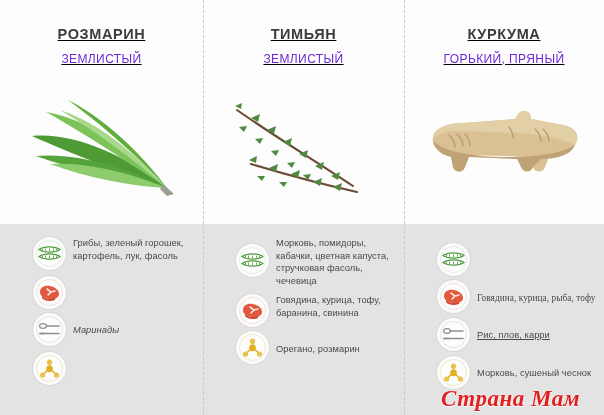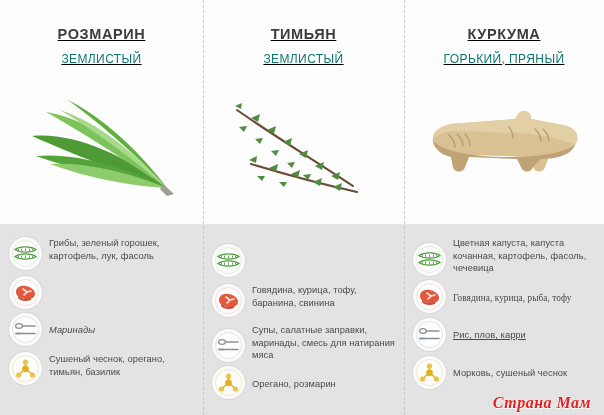--- a/index.html
+++ b/index.html
@@ -87,40 +87,41 @@
     font-size:14.5px;
     font-weight:700;
     color:#3c3c3c;
     letter-spacing:0.6px;
     text-align:center;
     line-height:1;
   }
   .subtitle{
     margin-top:11px;
     font-size:12px;
-    color:#0f766e;
+    color:#6d28d9;
     letter-spacing:0.4px;
     text-align:center;
     line-height:1;
   }
   .art{
     flex:1;
     width:100%;
     display:flex;
     align-items:center;
     justify-content:center;
   }
   .art svg{display:block;}
 
   .list{
     height:176px;
     box-sizing:border-box;
     padding:10px 8px 0 9px;
     display:flex;
     flex-direction:column;
+    margin-left:24px;
   }
   .row{
     display:flex;
     align-items:flex-start;
     margin-bottom:2px;
   }
   .badge{
     width:33px;height:33px;
     min-width:33px;
     border-radius:50%;
@@ -159,26 +160,26 @@
   .col3 .row.r1 .badge{margin-top:7px;}
   .col3 .row.r2 .badge{margin-top:-2px;}
   .col3 .row.r2 .row-text{padding-top:10px;font-family:Liberation Serif, serif;}
   .col3 .row.r3 .badge{margin-top:-1px;}
   .col3 .row.r3 .row-text{padding-top:10px;text-decoration:underline;}
   .col3 .row.r4 .badge{margin-top:-1px;}
   .col3 .row.r4 .row-text{padding-top:10px;}
 
   .logo{
     position:absolute;
-    right:13px;bottom:3px;
+    right:24px;bottom:3px;
     z-index:6;
     font-family:"Liberation Serif", serif;
     font-style:italic;
     font-weight:700;
-    font-size:16px;
+    font-size:23px;
     color:#e01f1f;
     text-shadow:0 1px 0 #ffffff, 0 0 2px #ffffff;
     letter-spacing:0.5px;
     margin-top:45px;
   }
 </style>
 </head>
 <body>
 
 <div class="board">
@@ -280,21 +281,20 @@
           <span class="badge">
             <svg width="27" height="27" viewBox="0 0 27 27">
               <circle cx="13.5" cy="13.5" r="13" fill="#fdfdfd" stroke="#f2e6c2" stroke-width="1"></circle>
               <path d="M13.5 9 L13.5 13.5 M13.5 13.5 L7.5 19 M13.5 13.5 L19.5 19" stroke="#e0b020" stroke-width="1.5"></path>
               <circle cx="13.5" cy="7.2" r="2.6" fill="#e8c24a"></circle>
               <circle cx="13.5" cy="13.8" r="3.4" fill="#e0b020"></circle>
               <circle cx="6.6" cy="20" r="2.6" fill="#e8c24a"></circle>
               <circle cx="20.4" cy="20" r="2.6" fill="#e8c24a"></circle>
             </svg>
           </span>
-          <span class="row-text">Сушеный чеснок, орегано, тимьян, базилик</span>
         </div>
       </div>
     </div>
 
     <div class="col col2">
       <div class="head">
         <div class="title">ТИМЬЯН</div>
         <div class="subtitle">ЗЕМЛИСТЫЙ</div>
         <div class="art">
           <svg width="150" height="112" viewBox="0 0 150 112">
@@ -331,46 +331,35 @@
         <div class="row r1">
           <span class="badge">
             <svg width="27" height="27" viewBox="0 0 27 27">
               <circle cx="13.5" cy="13.5" r="13" fill="#fdfdfd" stroke="#ddeedd" stroke-width="1"></circle>
               <path d="M3 9.5 C 8 6, 19 6, 24 9.5 C 19 13, 8 13, 3 9.5 Z" fill="#ffffff" stroke="#4f9b3c" stroke-width="1.1"></path>
               <path d="M6.5 9 L6.5 10.6 M9.5 8.6 L9.5 10.8 M13.5 8.5 L13.5 11 M17.5 8.6 L17.5 10.8 M20.5 9 L20.5 10.6" stroke="#4f9b3c" stroke-width="0.9"></path>
               <path d="M3 16.5 C 8 13, 19 13, 24 16.5 C 19 20, 8 20, 3 16.5 Z" fill="#ffffff" stroke="#4f9b3c" stroke-width="1.1"></path>
               <path d="M6.5 16 L6.5 17.6 M9.5 15.6 L9.5 17.8 M13.5 15.5 L13.5 18 M17.5 15.6 L17.5 17.8 M20.5 16 L20.5 17.6" stroke="#4f9b3c" stroke-width="0.9"></path>
             </svg>
           </span>
+          <span class="row-text">Морковь, помидоры, кабачки, цветная капуста, стручковая фасоль, чечевица</span>
         </div>
 
         <div class="row r2">
           <span class="badge">
             <svg width="27" height="27" viewBox="0 0 27 27">
               <circle cx="13.5" cy="13.5" r="13" fill="#fdfdfd" stroke="#f6ddd6" stroke-width="1"></circle>
               <path d="M4 13 C 4 8, 9 6, 14 7 C 19 8, 23 11, 23 15 C 23 19, 18 21, 13 20 C 8 19, 4 17, 4 13 Z" fill="#e2583e"></path>
               <path d="M6 17 C 9 20, 15 21, 19 19 L 19 21 C 14 23, 8 22, 6 19 Z" fill="#cf4a32"></path>
               <path d="M11 10 L15 13 L12 16 M15 13 L19 12" stroke="#f7e7df" stroke-width="1.6" fill="none" stroke-linecap="round"></path>
             </svg>
           </span>
           <span class="row-text">Говядина, курица, тофу, баранина, свинина</span>
         </div>
 
-        <div class="row r3">
-          <span class="badge">
-            <svg width="27" height="27" viewBox="0 0 27 27">
-              <circle cx="13.5" cy="13.5" r="13" fill="#fdfdfd" stroke="#dde3e6" stroke-width="1"></circle>
-              <ellipse cx="7" cy="10" rx="3.4" ry="2.3" fill="none" stroke="#8a9196" stroke-width="1.2"></ellipse>
-              <path d="M10.4 10 L23 10" stroke="#8a9196" stroke-width="1.6" stroke-linecap="round"></path>
-              <path d="M4 16.5 L4 18.5 M6 16.5 L6 18.5 M8 16.5 L8 18.5" stroke="#8a9196" stroke-width="1"></path>
-              <path d="M4 17.5 L23 17.5" stroke="#8a9196" stroke-width="1.6" stroke-linecap="round"></path>
-            </svg>
-          </span>
-          <span class="row-text">Супы, салатные заправки, маринады, смесь для натирания мяса</span>
-        </div>
 
         <div class="row r4">
           <span class="badge">
             <svg width="27" height="27" viewBox="0 0 27 27">
               <circle cx="13.5" cy="13.5" r="13" fill="#fdfdfd" stroke="#f2e6c2" stroke-width="1"></circle>
               <path d="M13.5 9 L13.5 13.5 M13.5 13.5 L7.5 19 M13.5 13.5 L19.5 19" stroke="#e0b020" stroke-width="1.5"></path>
               <circle cx="13.5" cy="7.2" r="2.6" fill="#e8c24a"></circle>
               <circle cx="13.5" cy="13.8" r="3.4" fill="#e0b020"></circle>
               <circle cx="6.6" cy="20" r="2.6" fill="#e8c24a"></circle>
               <circle cx="20.4" cy="20" r="2.6" fill="#e8c24a"></circle>
@@ -416,21 +405,20 @@
         <div class="row r1">
           <span class="badge">
             <svg width="27" height="27" viewBox="0 0 27 27">
               <circle cx="13.5" cy="13.5" r="13" fill="#fdfdfd" stroke="#ddeedd" stroke-width="1"></circle>
               <path d="M3 9.5 C 8 6, 19 6, 24 9.5 C 19 13, 8 13, 3 9.5 Z" fill="#ffffff" stroke="#4f9b3c" stroke-width="1.1"></path>
               <path d="M6.5 9 L6.5 10.6 M9.5 8.6 L9.5 10.8 M13.5 8.5 L13.5 11 M17.5 8.6 L17.5 10.8 M20.5 9 L20.5 10.6" stroke="#4f9b3c" stroke-width="0.9"></path>
               <path d="M3 16.5 C 8 13, 19 13, 24 16.5 C 19 20, 8 20, 3 16.5 Z" fill="#ffffff" stroke="#4f9b3c" stroke-width="1.1"></path>
               <path d="M6.5 16 L6.5 17.6 M9.5 15.6 L9.5 17.8 M13.5 15.5 L13.5 18 M17.5 15.6 L17.5 17.8 M20.5 16 L20.5 17.6" stroke="#4f9b3c" stroke-width="0.9"></path>
             </svg>
           </span>
-          <span class="row-text">Цветная капуста, капуста кочанная, картофель, фасоль, чечевица</span>
         </div>
 
         <div class="row r2">
           <span class="badge">
             <svg width="27" height="27" viewBox="0 0 27 27">
               <circle cx="13.5" cy="13.5" r="13" fill="#fdfdfd" stroke="#f6ddd6" stroke-width="1"></circle>
               <path d="M4 13 C 4 8, 9 6, 14 7 C 19 8, 23 11, 23 15 C 23 19, 18 21, 13 20 C 8 19, 4 17, 4 13 Z" fill="#e2583e"></path>
               <path d="M6 17 C 9 20, 15 21, 19 19 L 19 21 C 14 23, 8 22, 6 19 Z" fill="#cf4a32"></path>
               <path d="M11 10 L15 13 L12 16 M15 13 L19 12" stroke="#f7e7df" stroke-width="1.6" fill="none" stroke-linecap="round"></path>
             </svg>

